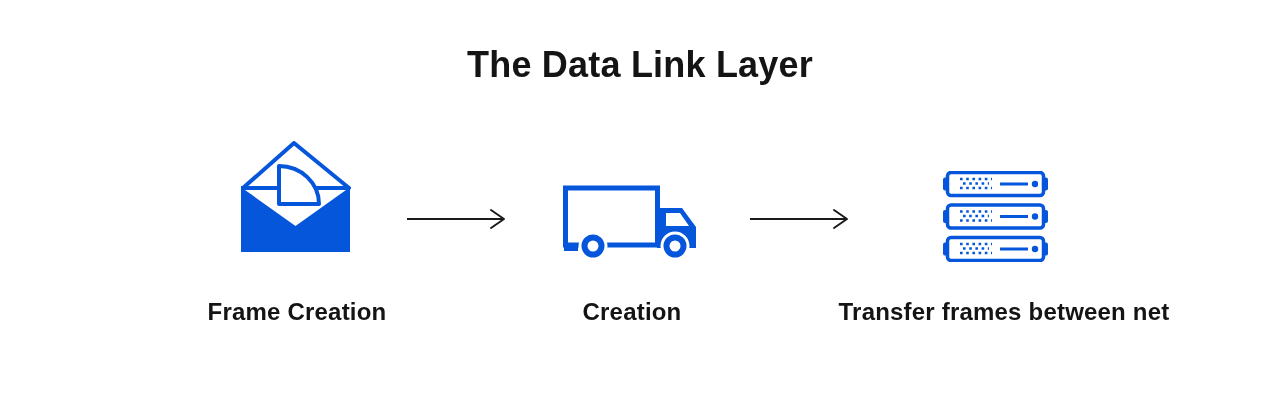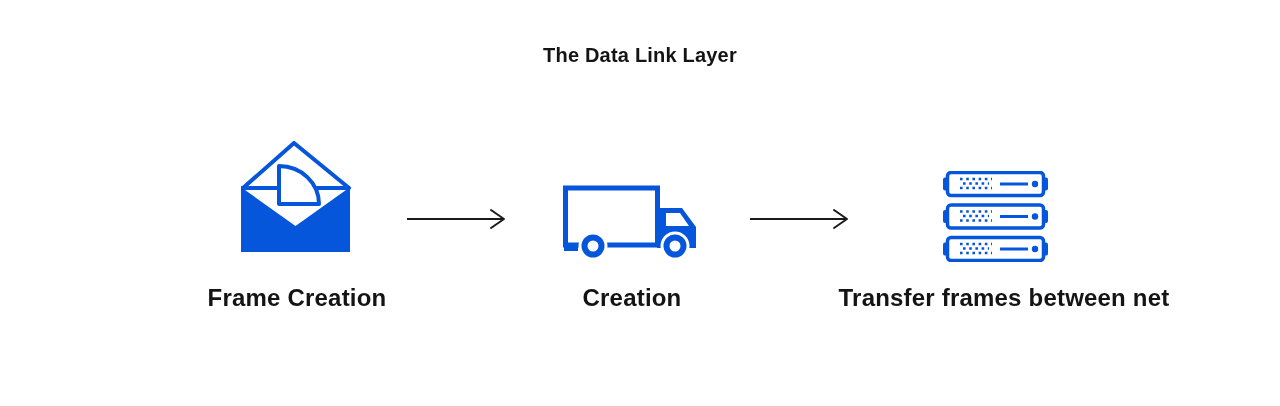--- a/index.html
+++ b/index.html
@@ -7,34 +7,34 @@
     --ink:#141414;
     --arrow:#1a1a1a;
     --bg:#ffffff;
   }
   *{margin:0;padding:0;box-sizing:border-box;}
   html,body{width:1280px;height:406px;background:var(--bg);overflow:hidden;}
   body{font-family:"Liberation Sans","DejaVu Sans",sans-serif;color:var(--ink);position:relative;}
 
   .title{
     position:absolute;left:0;top:44px;width:1280px;
-    text-align:center;font-size:20px;font-weight:700;color:var(--ink);
+    text-align:center;font-size:36px;font-weight:700;color:var(--ink);
     letter-spacing:0.2px;
   }
 
   .icon-wrap{position:absolute;}
   .icon-envelope{left:241px;top:141px;width:110px;height:112px;}
   .icon-truck{left:563px;top:185px;width:137px;height:75px;}
   .icon-servers{left:943px;top:171px;width:105px;height:91px;}
   .arrow{position:absolute;top:205px;width:105px;height:28px;}
   .arrow-1{left:406px;}
   .arrow-2{left:749px;}
 
   .stage-label{
-    position:absolute;top:284px;transform:translateX(-50%);
+    position:absolute;top:298px;transform:translateX(-50%);
     white-space:nowrap;font-size:24px;font-weight:700;color:var(--ink);
     letter-spacing:0.2px;
   }
   .label-1{left:297px;}
   .label-2{left:632px;}
   .label-3{left:1004px;}
 
   
   .f-blue{fill:var(--blue);}
   .f-white{fill:#ffffff;}

